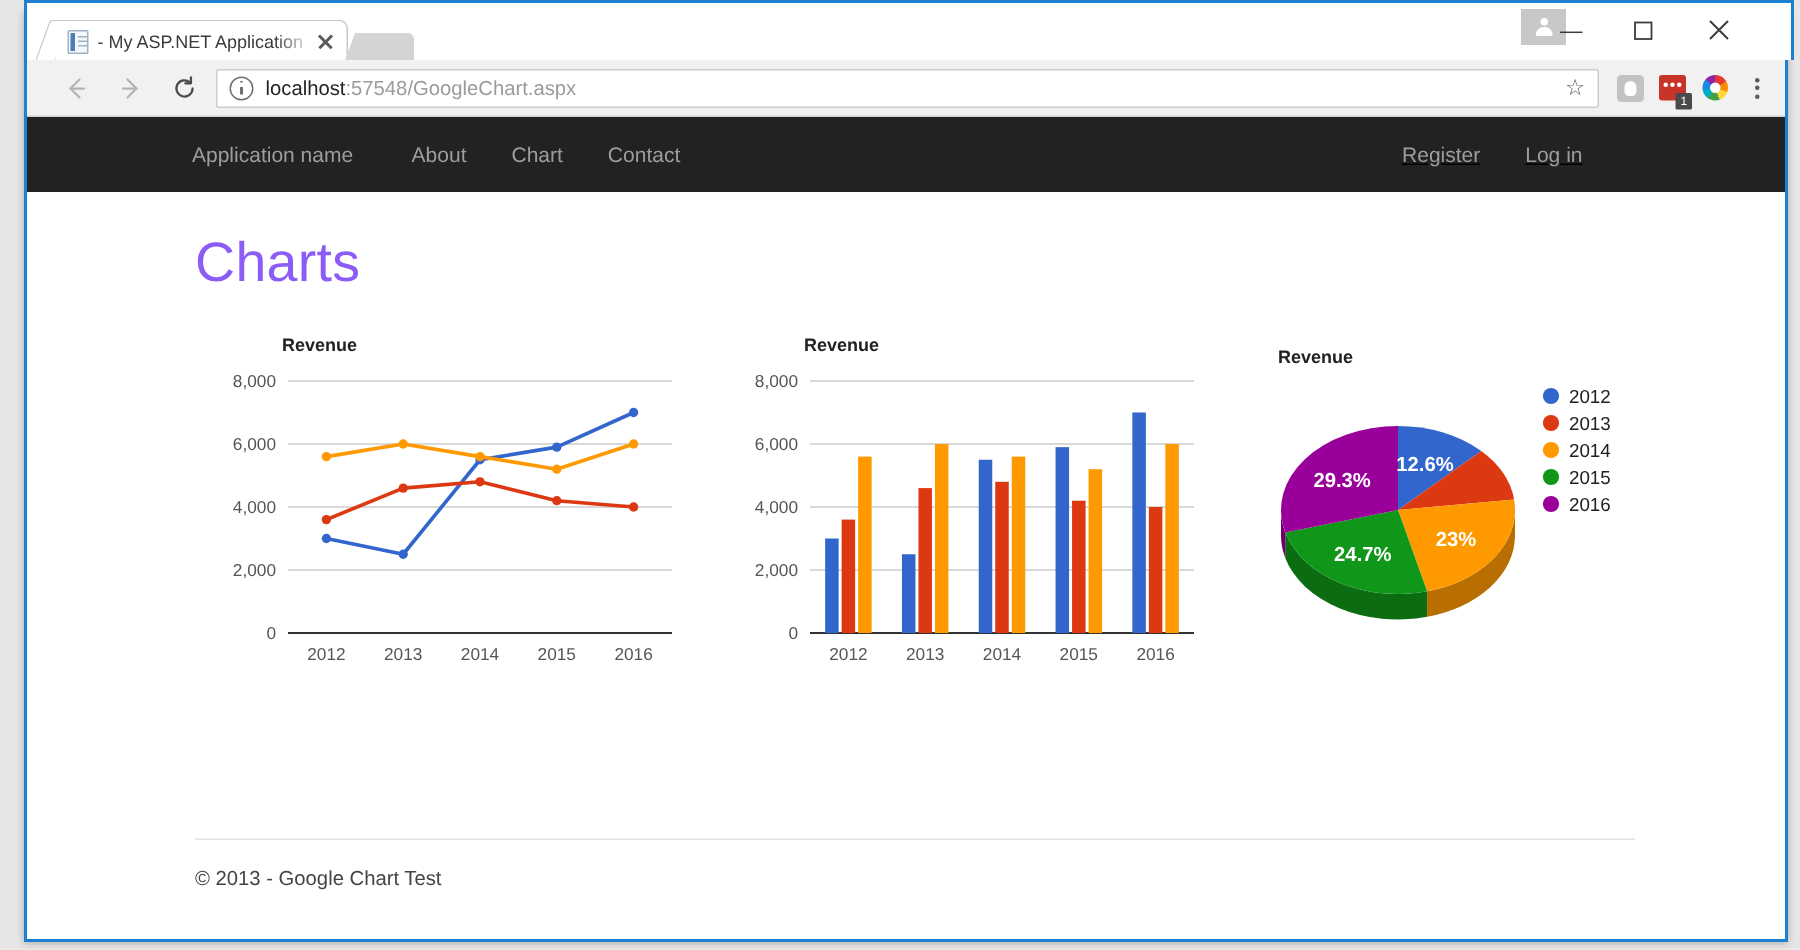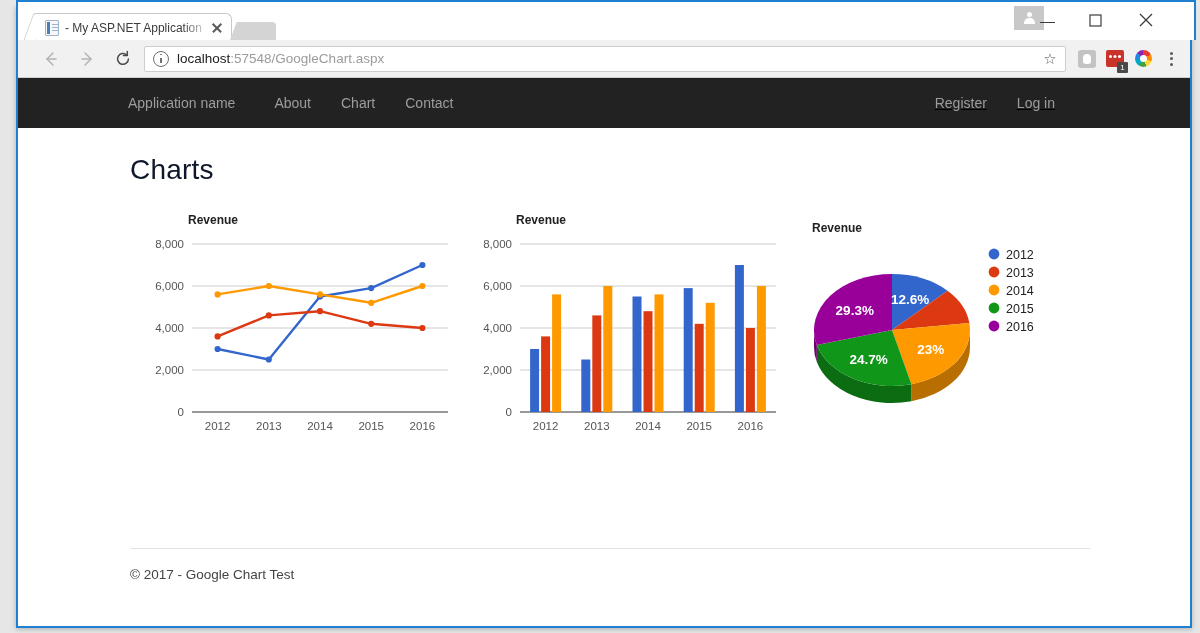--- a/index.html
+++ b/index.html
@@ -245,27 +245,28 @@
   }
   .navlink {
     color: #9d9d9d; font-size: 14px;
     padding: 0 15px; cursor: pointer;
   }
   #nav-right { margin-left: auto; padding-right: 120px; display: flex; text-decoration: underline; }
 
   
   #content { padding: 0 100px 0 112px; }
   #page-title {
-    font-size: 28px; color: #0f172a; font-weight: normal;
+    font-size: 37px; color: #8b5cf6; font-weight: normal;
     margin: 26px 0 0 0; letter-spacing: .2px;
   }
 
   #charts-row {
     display: flex; margin-top: 24px;
     align-items: flex-start;
+    gap: 20px;
   }
   .chart-cell { position: relative; }
 
   
   #footer {
     margin: 0 100px 0 112px;
     border-top: 1px solid #e2e2e2;
     padding-top: 18px;
   }
   #footer p { margin: 0; font-size: 13.5px; color: #444; }
@@ -478,18 +479,18 @@
                 <text x="200" y="102.5" font-size="12.5" fill="#222">2015</text>
                 <circle cx="188" cy="116" r="5.4" fill="#990099"></circle>
                 <text x="200" y="120.5" font-size="12.5" fill="#222">2016</text>
               </svg>
           </div>
 
         </div>
       </div>
 
       <div id="footer" style="margin-top:74px;">
-        <p>© 2017 - Google Chart Test</p>
+        <p>© 2013 - Google Chart Test</p>
       </div>
 
     </div>
   </div>
 </div>
 
 </body></html>

